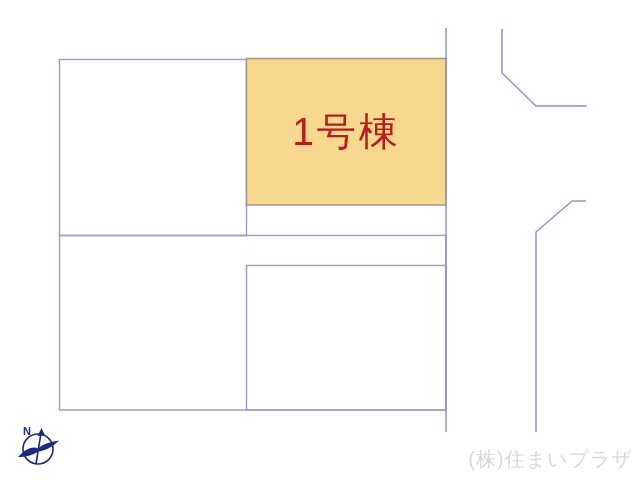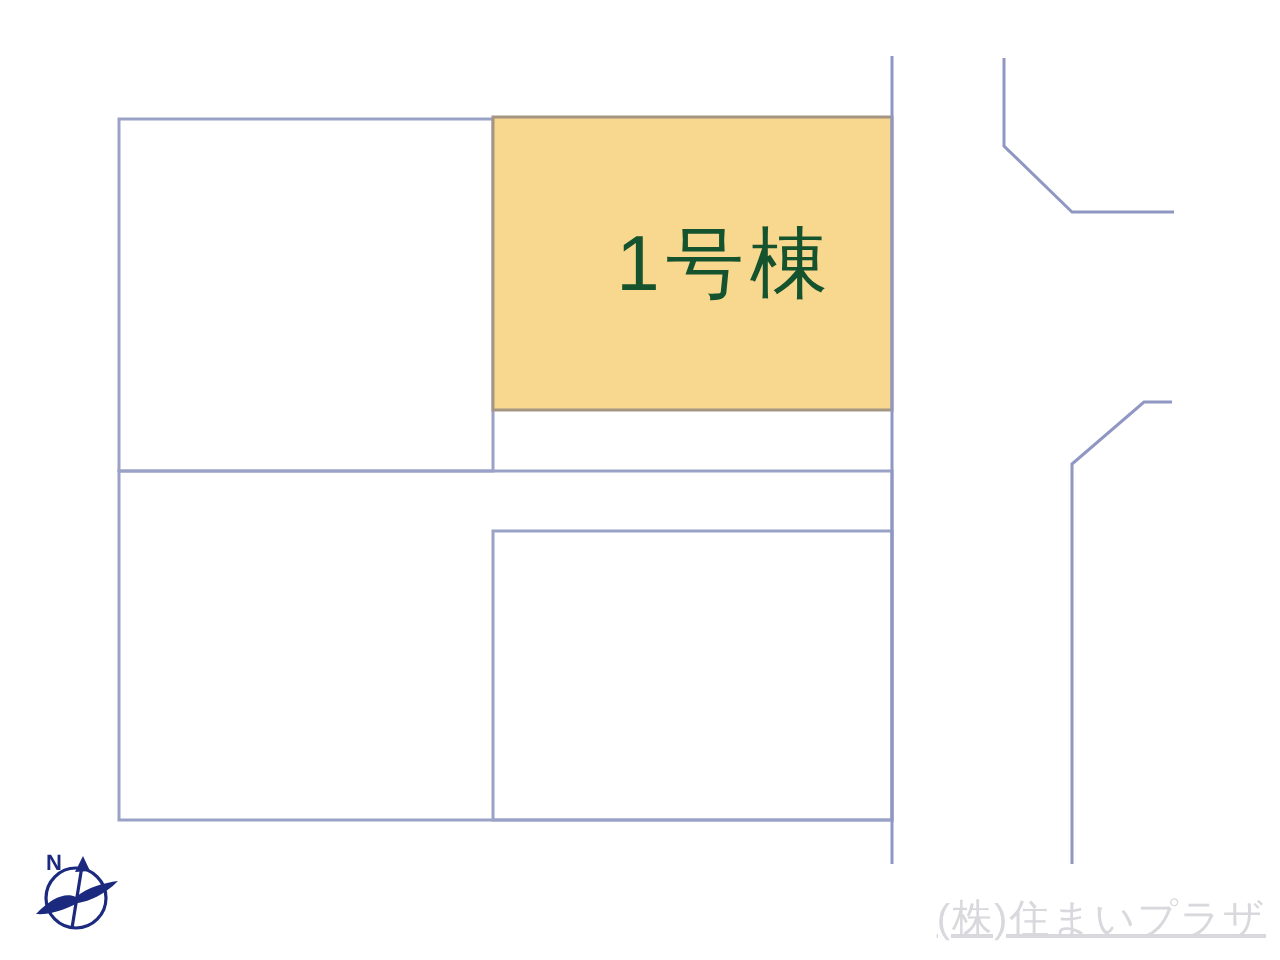--- a/index.html
+++ b/index.html
@@ -10,40 +10,38 @@
     background:#ffffff;
     overflow:hidden;
   }
   #plan-svg{position:absolute;left:0;top:0;}
   .lot-line{fill:none;stroke:#9AA2C8;stroke-width:1.5;}
   .road-line{fill:none;stroke:#8F97C2;stroke-width:1.5;}
   #building-label{
     position:absolute;
     left:247px;top:59px;width:199px;height:146px;
     display:flex;align-items:center;justify-content:center;
-    color:#14532d;
+    color:#b91c1c;
     font-size:39px;
     font-weight:500;
     letter-spacing:3px;
     white-space:nowrap;
     pointer-events:none;
-    margin-left:16px;
   }
   #compass{position:absolute;left:13px;top:419px;}
   .compass-stroke{fill:none;stroke:#1B2A7E;stroke-width:1.6;}
   .compass-fill{fill:#1B2A7E;stroke:none;}
   .compass-n{fill:#1B2A7E;font-size:11px;font-weight:bold;font-family:"Liberation Sans",sans-serif;}
   #watermark{
     position:absolute;
     right:7px;top:446px;
     color:#D8D8DD;
     font-size:20px;
     letter-spacing:1px;
     white-space:nowrap;
-    text-decoration:underline;
   }
 </style>
 </head>
 <body>
 
 <div id="canvas">
 
   <svg id="plan-svg" width="640" height="480" viewBox="0 0 640 480">
 
     <rect class="lot-line" x="59.5" y="59.5" width="187" height="176"></rect>

